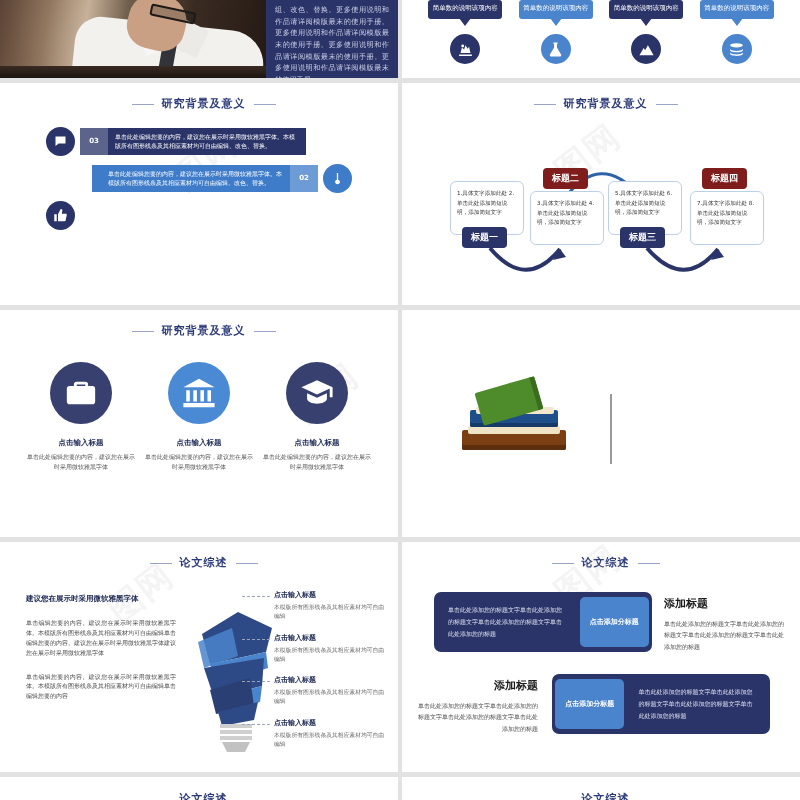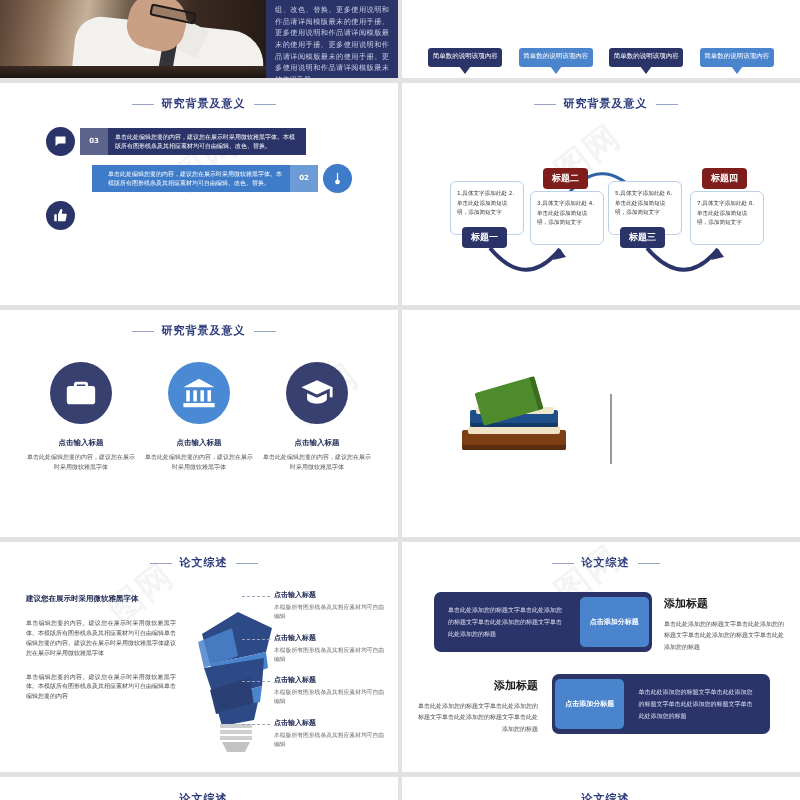--- a/index.html
+++ b/index.html
@@ -52,21 +52,21 @@
 
   .s1-textpanel { position:absolute; right:0; top:0; width:132px; height:100%;
       background:#2b3468; color:#c9cee6; padding:4px 9px 0 9px;
       font-size:7.2px; line-height:1.62; text-align:justify; }
 
   
   .callouts { position:absolute; left:0; top:0; width:100%; display:flex;
               justify-content:space-around; padding:0 18px; }
   .co-item { width:74px; text-align:center; }
   .co-box { position:relative; border-radius:3px; padding:4px 4px 6px;
-            color:#fff; font-size:6.5px; line-height:1.45;margin-top:48px; }
+            color:#fff; font-size:6.5px; line-height:1.45; }
   .co-box::after { content:""; position:absolute; left:50%; bottom:-7px; margin-left:-6px;
             border-left:6px solid transparent; border-right:6px solid transparent; }
   .co-dark { background:#2b3468; }
   .co-dark::after { border-top:8px solid #2b3468; }
   .co-light { background:#4a84cd; }
   .co-light::after { border-top:8px solid #4a84cd; }
   .co-circle { width:30px; height:30px; border-radius:50%; margin:15px auto 0;
             display:flex; align-items:center; justify-content:center; }
   .c-dark { background:#2b3468; }
   .c-light { background:#4a84cd; }

